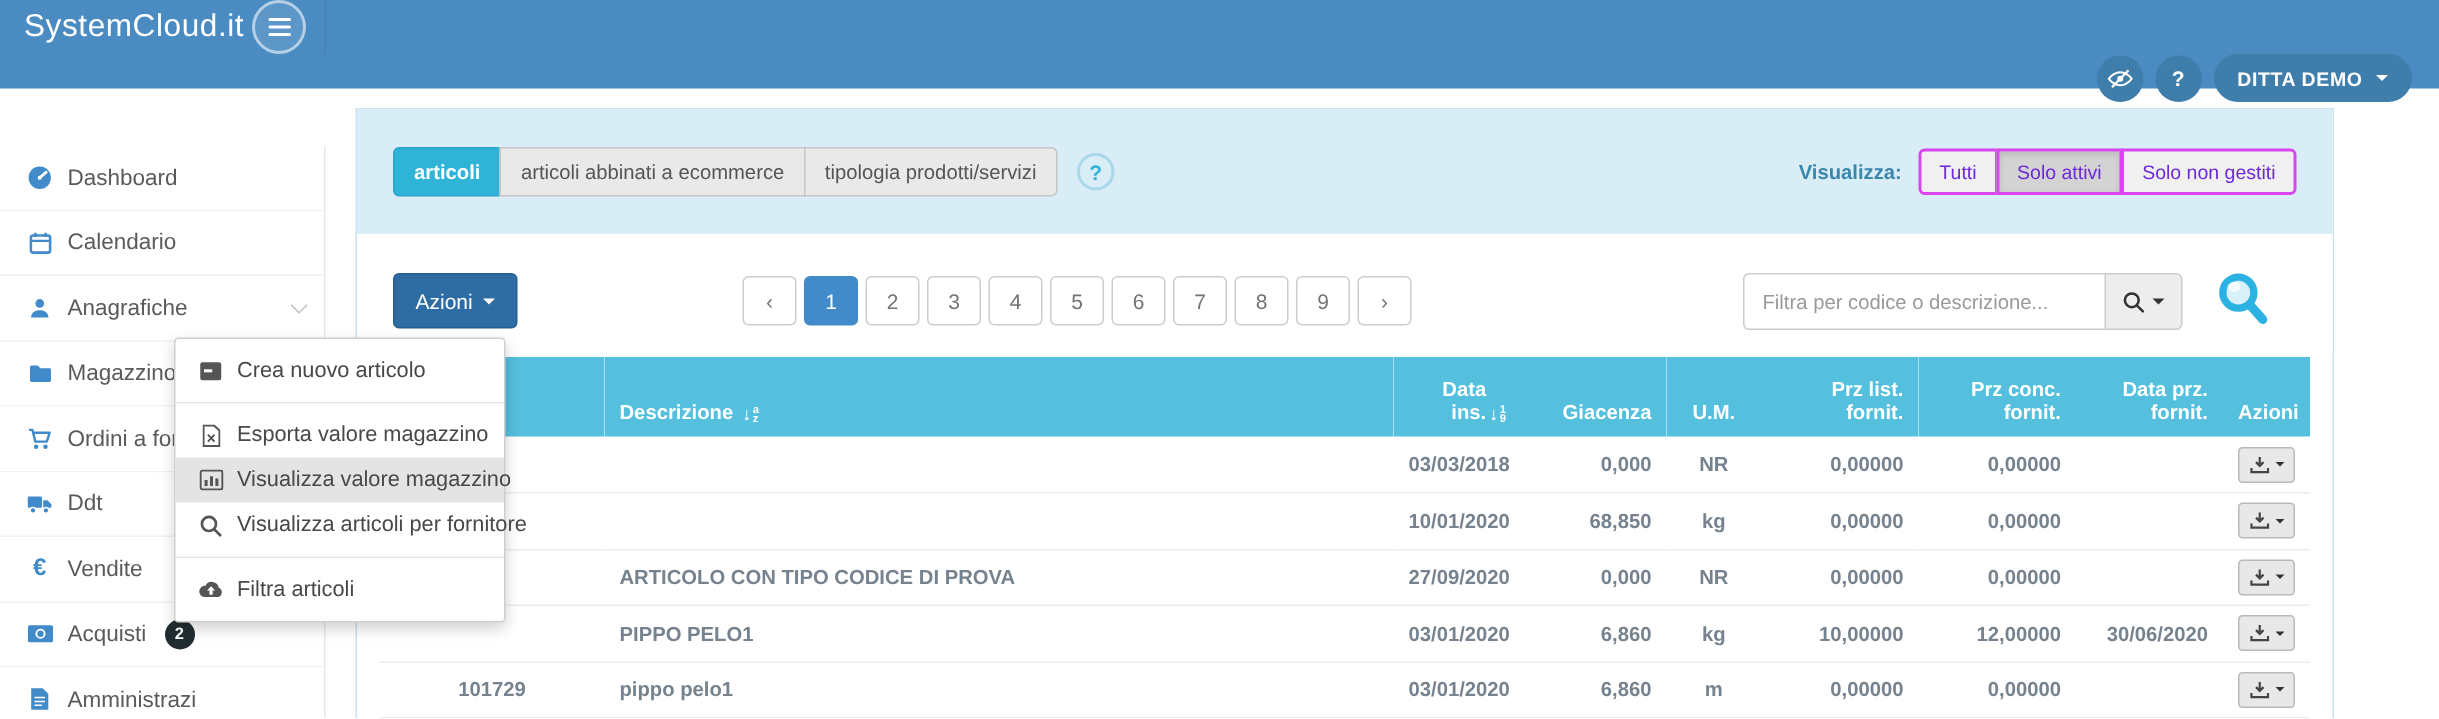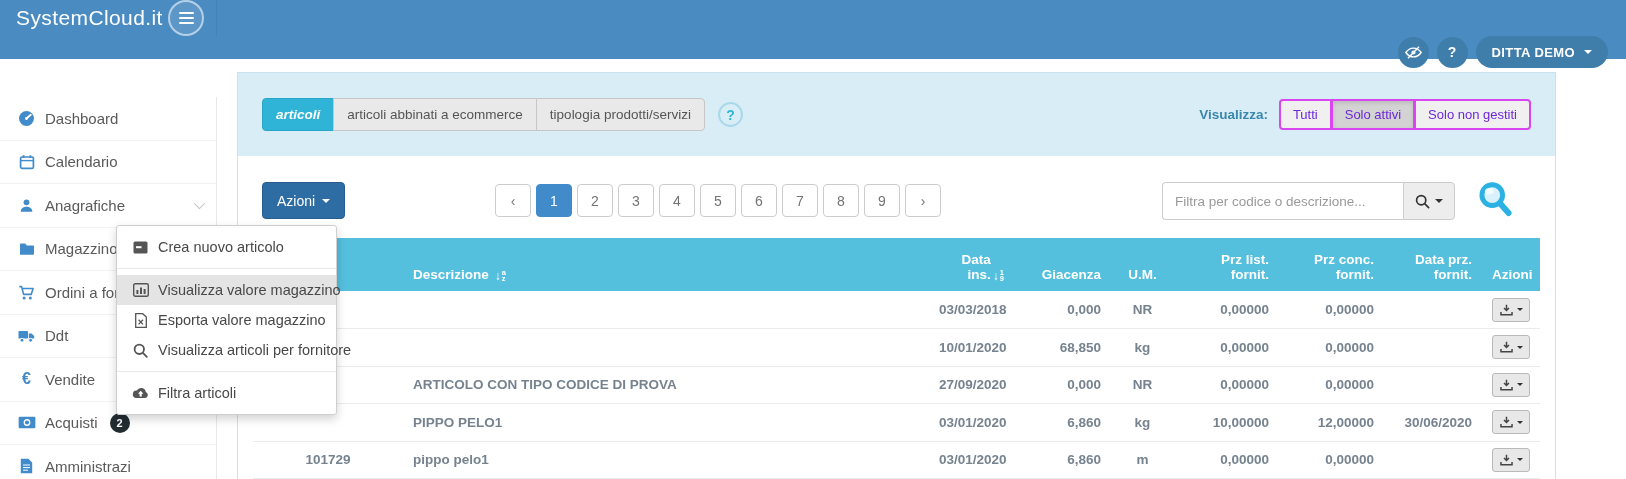--- a/index.html
+++ b/index.html
@@ -40,21 +40,21 @@
   .euro-glyph{color:#428bca;font-size:16px;font-weight:bold;}
 
   
   .panel{position:absolute;left:237px;top:72px;width:1319px;height:500px;background:#fff;
          border:1px solid #c9e2f0;box-sizing:border-box;}
   .panel-head{position:absolute;top:0;left:0;right:0;height:83px;background:#d9edf7;display:flex;
               align-items:center;padding:0 24px;box-sizing:border-box;}
   .tab-group{display:flex;}
   .tab{height:31px;display:flex;align-items:center;padding:0 13px;background:#e9e9e9;color:#555;
        font-size:13.5px;border:1px solid #c6c6c6;margin-left:-1px;cursor:pointer;}
-  .tab:first-child{border-radius:4px 0 0 4px;margin-left:0;font-style:italic;}
+  .tab:first-child{border-radius:4px 0 0 4px;margin-left:0;}
   .tab:last-child{border-radius:0 4px 4px 0;}
   .tab.active{background:#2fb4d8;border-color:#2aa6c8;color:#fff;font-weight:bold;border-radius:4px 0 0 4px;}
   .help-circle{width:25px;height:25px;border-radius:50%;border:2px solid #a9d8ea;background:transparent;
                color:#2fb4d8;font-weight:bold;display:flex;align-items:center;justify-content:center;
                margin-left:13px;font-size:14px;box-sizing:border-box;cursor:pointer;}
   .viz{margin-left:auto;display:flex;align-items:center;gap:11px;}
   .viz-label{color:#3a87ad;font-size:13.5px;font-weight:bold;}
   .viz-group{display:flex;}
   .viz-btn{height:31px;padding:0 12px;font-size:13px;color:#6d28d9;background:#f0f0f0;border:2px solid #d946ef;
            margin-left:-1px;cursor:pointer;}
@@ -478,42 +478,42 @@
     <div class="menu-item">
       <span class="micon">
         <svg width="15" height="13" viewBox="0 0 15 13">
             <rect x="0.5" y="0.5" width="14" height="12" rx="1.5" fill="#555"></rect>
             <rect x="3" y="5.2" width="5.5" height="2" fill="#fff"></rect>
           </svg>
       </span>
       <span>Crea nuovo articolo</span>
     </div>
     <div class="menu-divider"></div>
+    <div class="menu-item">
+      <span class="micon">
+        <svg width="12" height="15" viewBox="0 0 12 15">
+            <path d="M0.7 0.7h7L11.3 4v10.3H0.7z" fill="none" stroke="#555" stroke-width="1.3"></path>
+            <path d="M3.6 6.8l4.4 4.6M8 6.8l-4.4 4.6" stroke="#555" stroke-width="1.3"></path>
+          </svg>
+      </span>
+      <span>Esporta valore magazzino</span>
+    </div>
     <div class="menu-item highlight">
       <span class="micon">
         <svg width="16" height="14" viewBox="0 0 16 14">
             <rect x="0.7" y="0.7" width="14.6" height="12.6" rx="1.5" fill="none" stroke="#555" stroke-width="1.4"></rect>
             <rect x="3.4" y="7" width="2" height="4" fill="#555"></rect>
             <rect x="7" y="4.5" width="2" height="6.5" fill="#555"></rect>
             <rect x="10.6" y="6" width="2" height="5" fill="#555"></rect>
           </svg>
       </span>
       <span>Visualizza valore magazzino</span>
     </div>
     <div class="menu-item">
       <span class="micon">
-        <svg width="12" height="15" viewBox="0 0 12 15">
-            <path d="M0.7 0.7h7L11.3 4v10.3H0.7z" fill="none" stroke="#555" stroke-width="1.3"></path>
-            <path d="M3.6 6.8l4.4 4.6M8 6.8l-4.4 4.6" stroke="#555" stroke-width="1.3"></path>
-          </svg>
-      </span>
-      <span>Esporta valore magazzino</span>
-    </div>
-    <div class="menu-item">
-      <span class="micon">
         <svg width="15" height="15" viewBox="0 0 15 15">
             <circle cx="6.3" cy="6.3" r="4.7" fill="none" stroke="#555" stroke-width="1.8"></circle>
             <line x1="9.9" y1="9.9" x2="13.8" y2="13.8" stroke="#555" stroke-width="1.8" stroke-linecap="round"></line>
           </svg>
       </span>
       <span>Visualizza articoli per fornitore</span>
     </div>
     <div class="menu-divider"></div>
     <div class="menu-item">
       <span class="micon">

